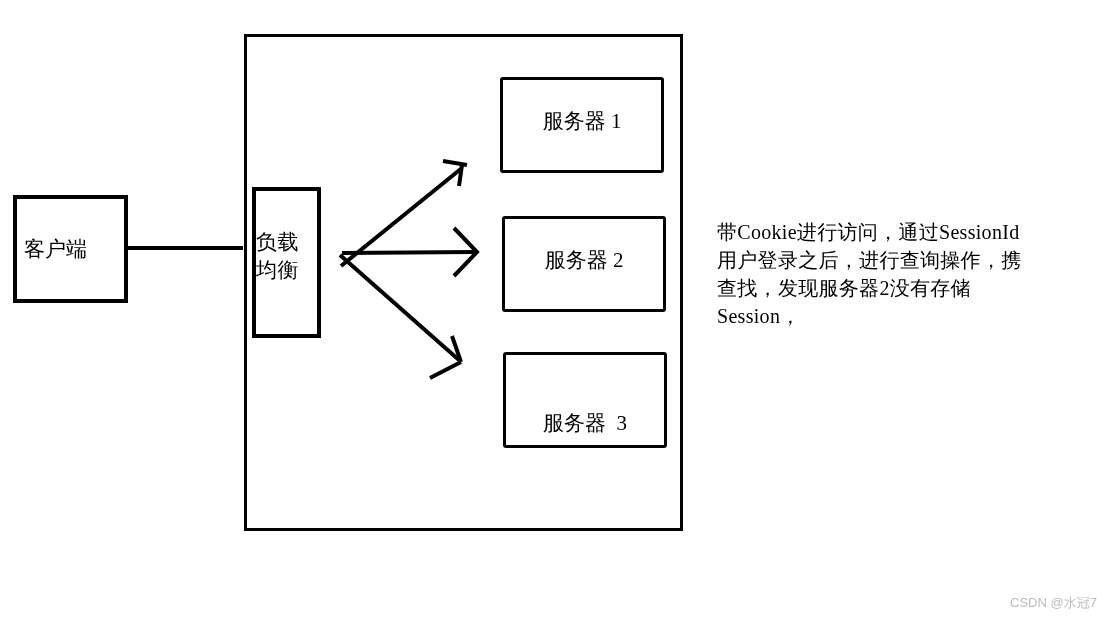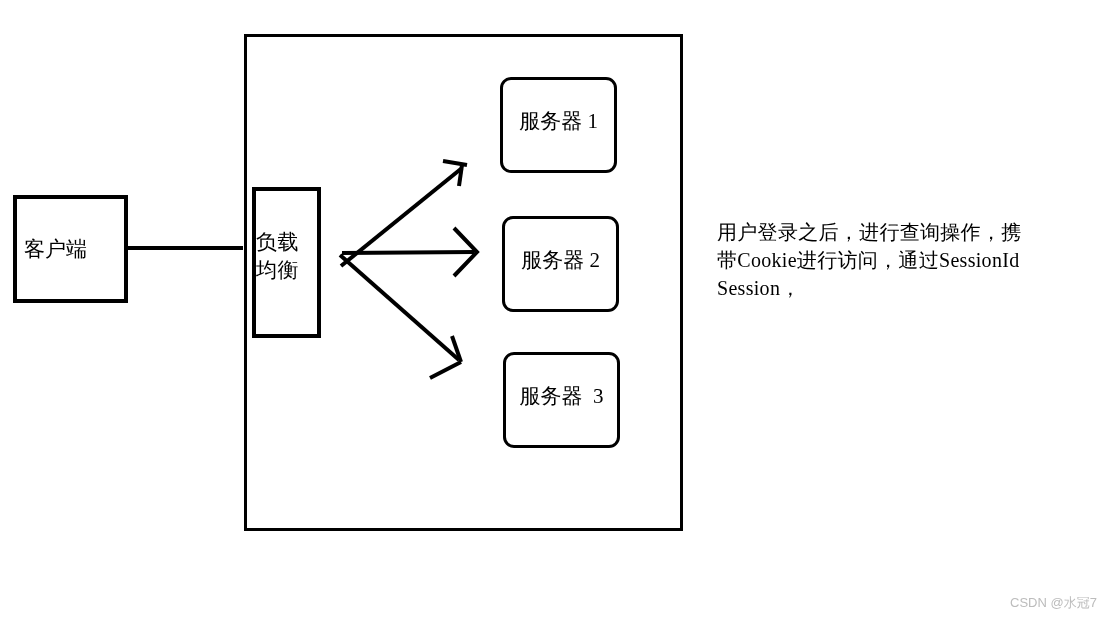--- a/index.html
+++ b/index.html
@@ -40,30 +40,30 @@
   .lb-box {
     left: 252px; top: 187px;
     width: 69px; height: 151px;
     border-width: 4px;
     justify-content: center;
     padding-bottom: 14px;
     font-size: 21px;
     letter-spacing: 0.5px;
   }
   .server-box {
-    width: 117px; height: 96px;
-    border-radius: 11px;
+    width: 164px; height: 96px;
+    border-radius: 3px;
     justify-content: center;
     padding-bottom: 8px;
     font-size: 21px;
   }
   .server-box .label { white-space: pre; }
   .s1 { left: 500px; top: 77px; }
   .s2 { left: 502px; top: 216px; }
-  .s3 { left: 503px; top: 352px; }
+  .s3 { left: 503px; top: 352px; align-items: flex-end; }
   .annotation {
     position: absolute;
     left: 717px;
     width: 382px;
     font-size: 20px;
     line-height: 28px;
     letter-spacing: 0.3px;
   }
   .a1 { top: 91px; }
   .a2 { top: 218px; }
@@ -121,20 +121,21 @@
     <span class="label">服务器 2</span>
   </div>
   <div class="box server-box s3">
     <span class="label">服务器  3</span>
   </div>
 
   <div class="annotation a1">
   </div>
 
   <div class="annotation a2">
+    <div>带Cookie进行访问，通过SessionId</div>
     <div>用户登录之后，进行查询操作，携</div>
-    <div>带Cookie进行访问，通过SessionId</div>
+    <div>查找，发现服务器2没有存储</div>
     <div>Session，</div>
   </div>
 
   <div class="watermark">CSDN @水冠7</div>
 
 </div>
 
 </body></html>

